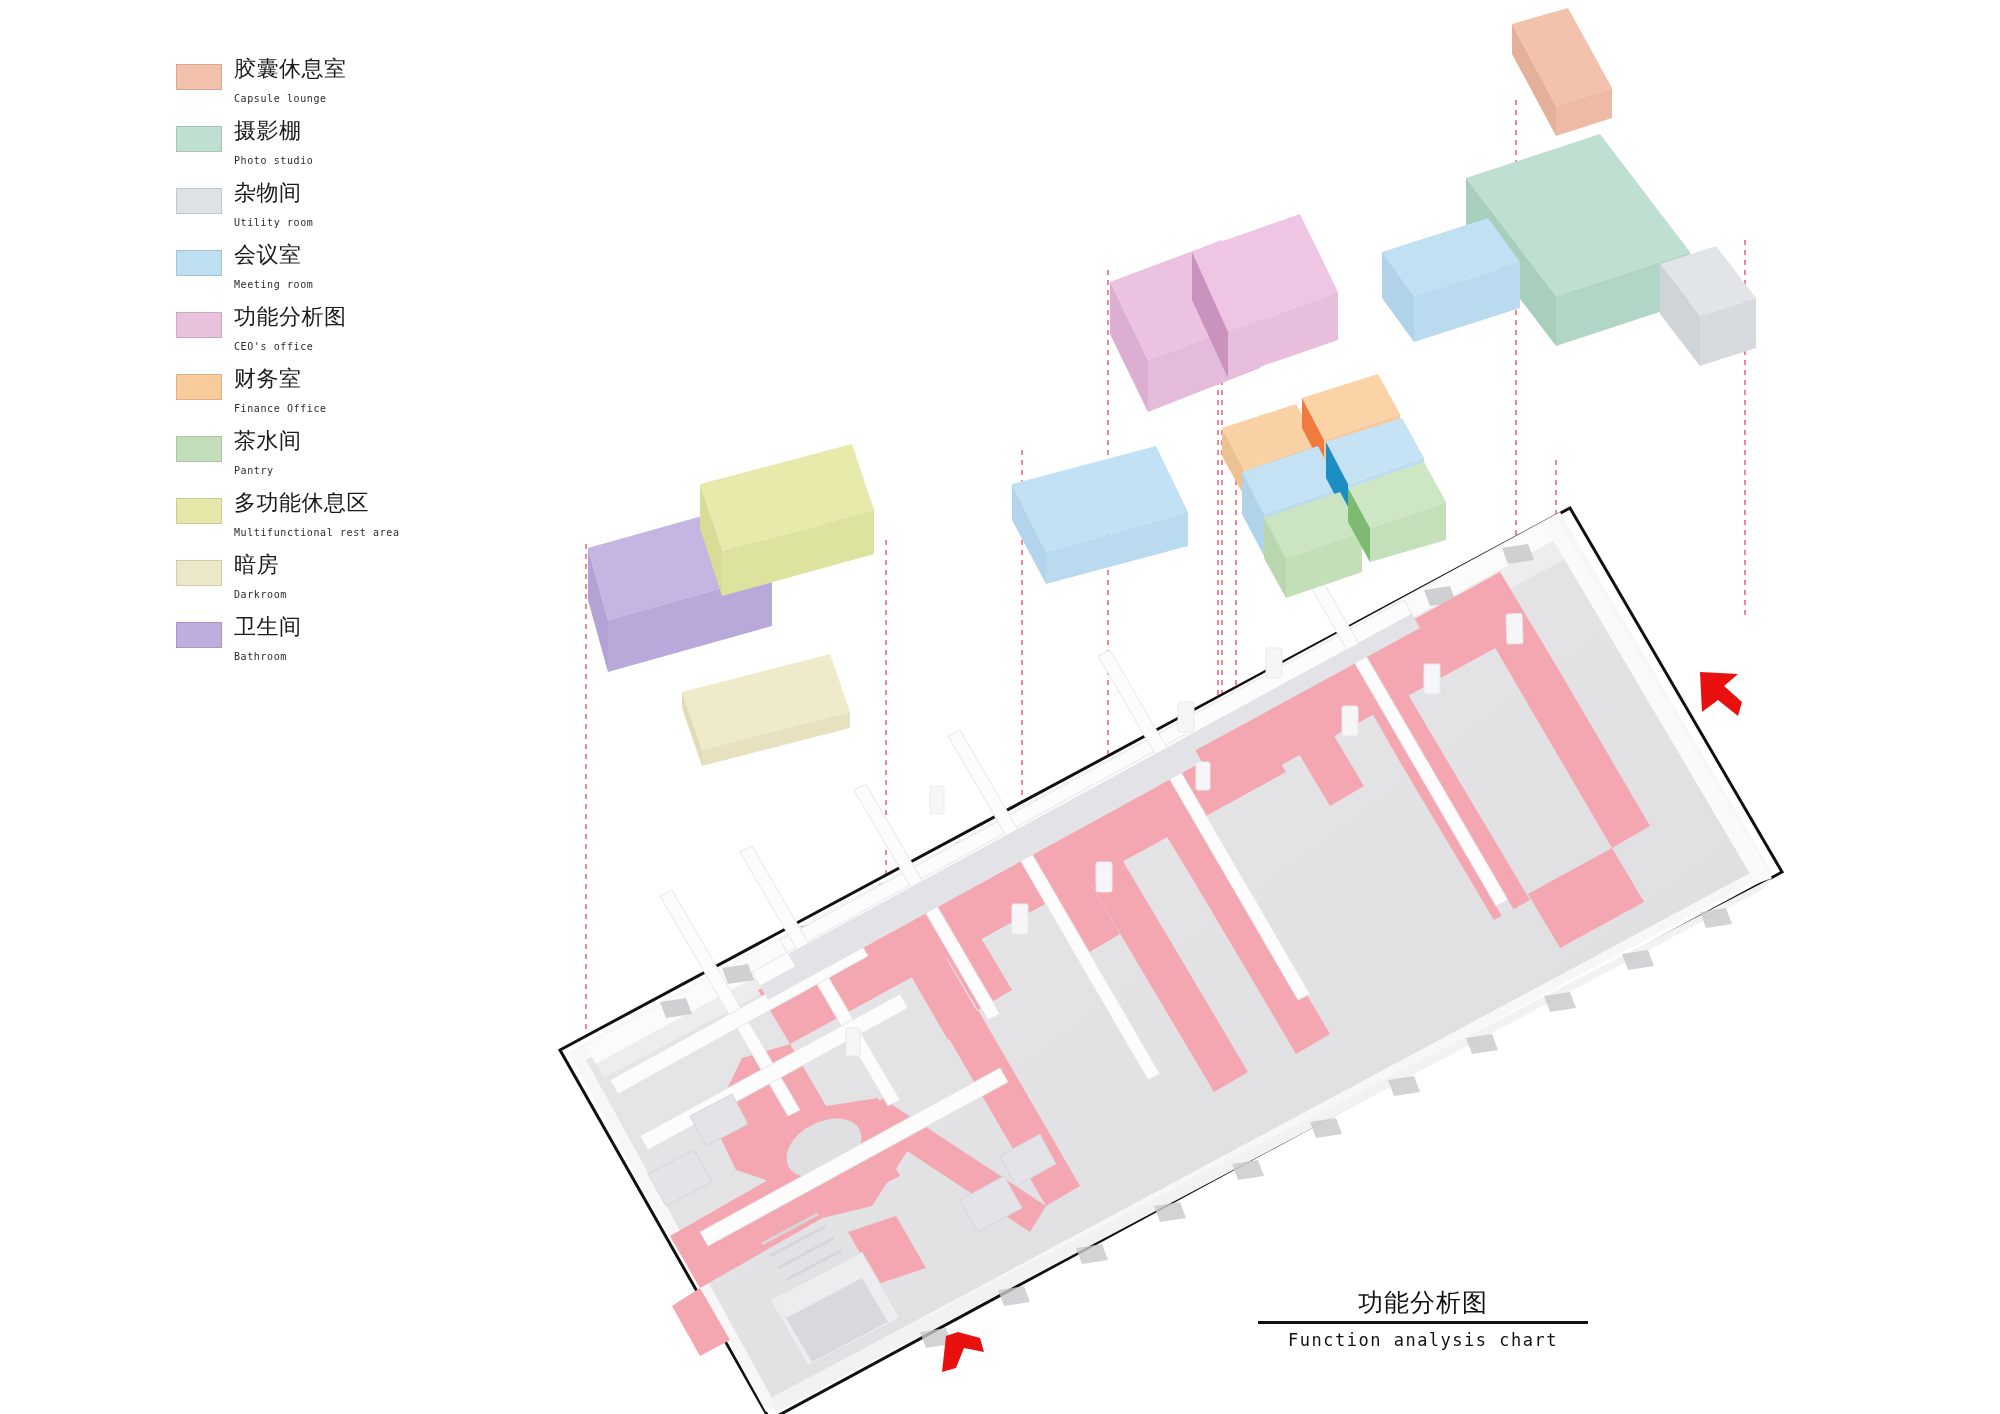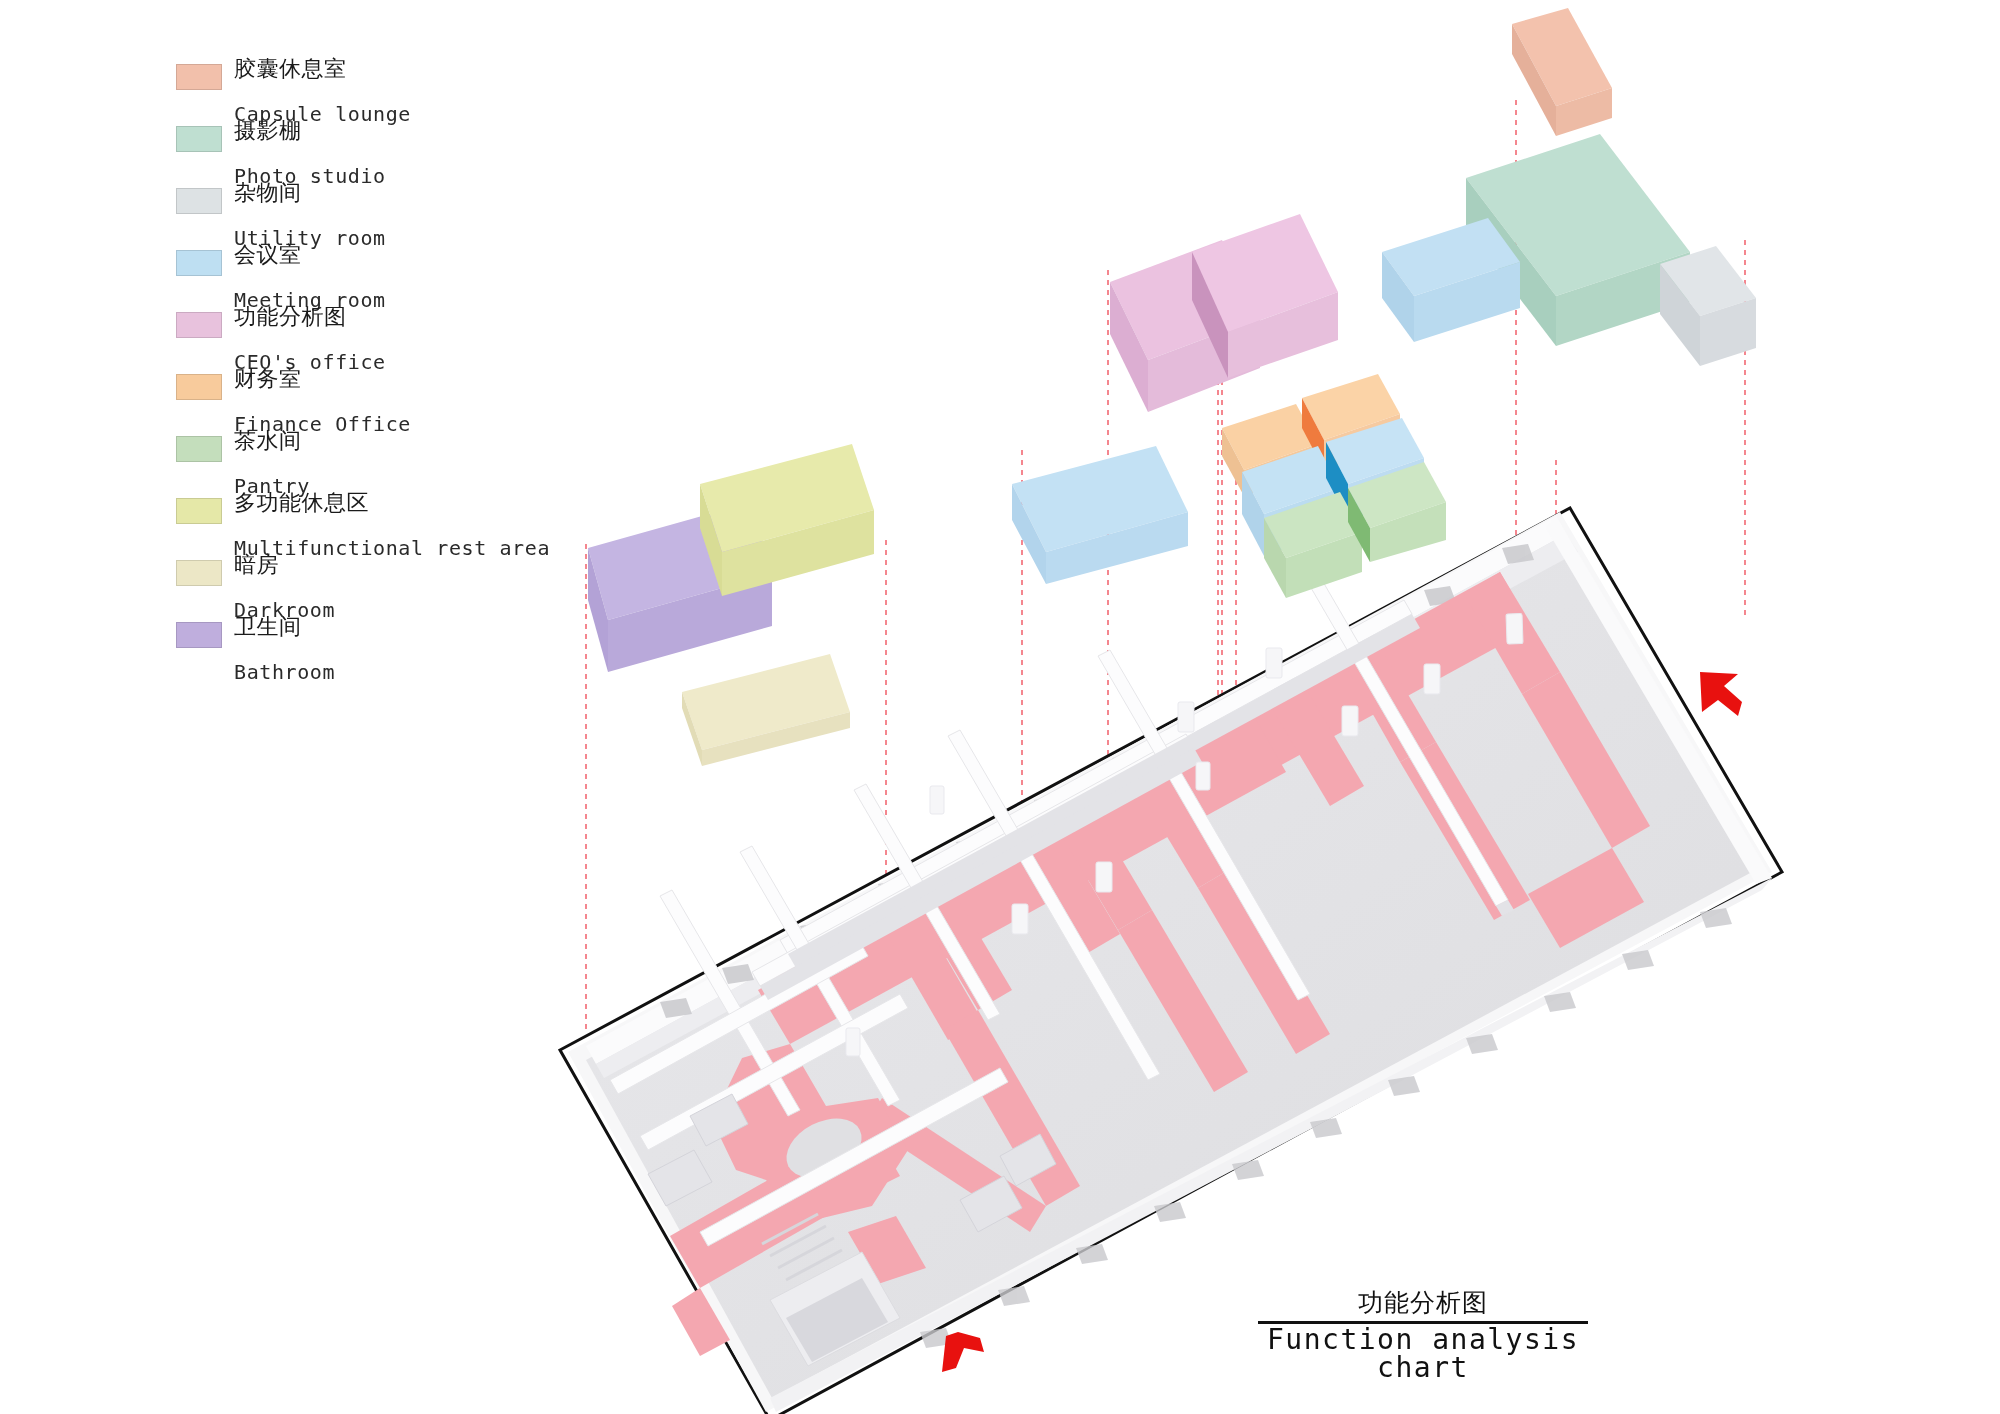--- a/index.html
+++ b/index.html
@@ -19,34 +19,34 @@
     border:1px solid rgba(0,0,0,.12);box-sizing:border-box;
   }
   .lg-txt{position:absolute;left:58px;top:-4px;}
   .lg-cn{
     font-family:Liberation Mono, monospace;
     font-size:22px;color:#1b1b1b;line-height:30px;white-space:nowrap;
     letter-spacing:.5px;font-weight:500;
   }
   .lg-en{
     font-family:"DejaVu Sans Mono","Liberation Mono",monospace;
-    font-size:20px;color:#2a2a2a;line-height:20px;white-space:nowrap;
-    letter-spacing:.6px;margin-top:18px;
+    font-size:10px;color:#2a2a2a;line-height:20px;white-space:nowrap;
+    letter-spacing:.6px;margin-top:3px;
   }
 
   
   #titleblock{position:absolute;left:1258px;top:1288px;width:330px;text-align:center;}
   #titleblock .t-cn{
     font-family:Liberation Serif, serif;
     font-size:25px;color:#111;letter-spacing:1px;line-height:30px;
   }
   #titleblock .rule{height:3px;background:#111;margin:3px 0 2px;}
   #titleblock .t-en{
     font-family:"DejaVu Sans Mono","Liberation Mono",monospace;
-    font-size:28px;color:#111;letter-spacing:1.5px;line-height:28px;
+    font-size:17px;color:#111;letter-spacing:1.5px;line-height:28px;
   }
 
   
   #scene{position:absolute;left:0;top:0;width:2000px;height:1414px;}
   .dashline{stroke:#ee4d5a;stroke-width:1.6;stroke-dasharray:5 5;fill:none;opacity:.85;}
   .arrow{fill:#e8110f;}
 </style>
 </head>
 <body>
 

